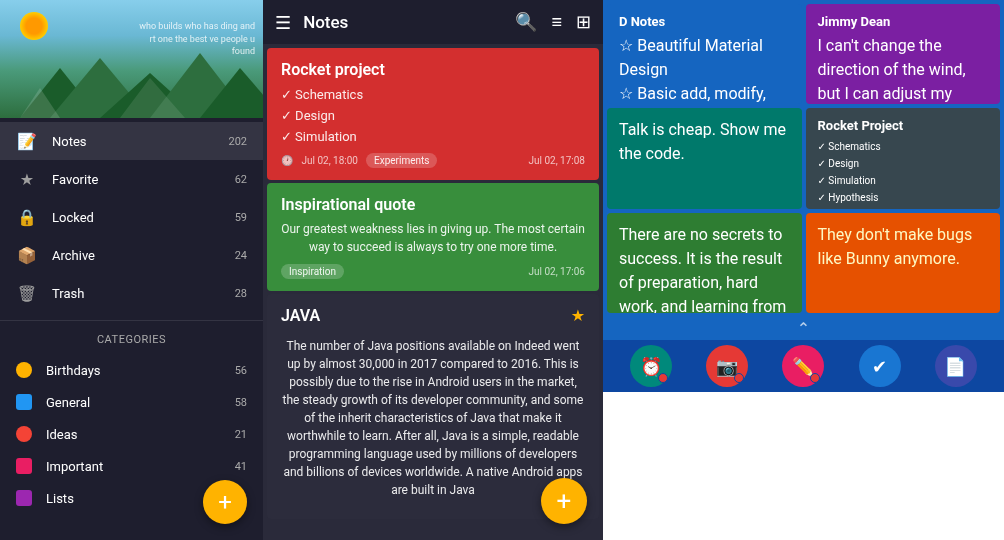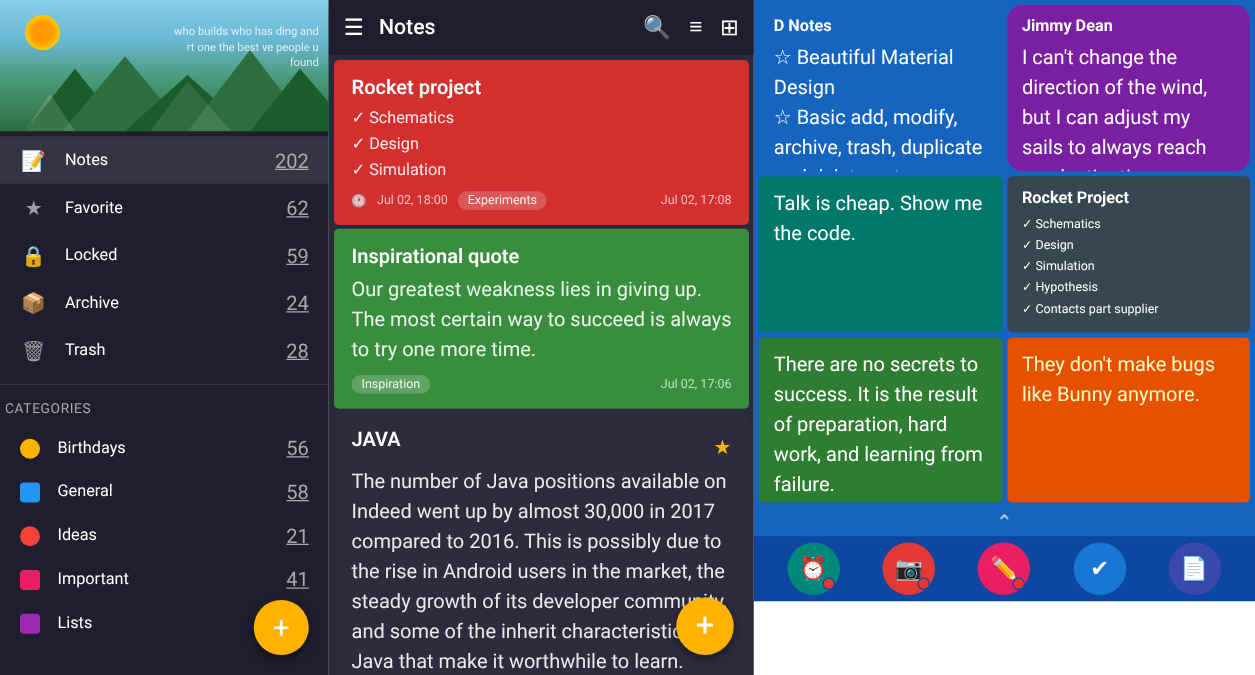--- a/index.html
+++ b/index.html
@@ -10,21 +10,21 @@
       width: 263px;
       height: 540px;
       background: #1e1e2e;
       display: flex;
       flex-direction: column;
       overflow: hidden;
       position: relative;
     }
     .left-hero {
       width: 100%;
-      height: 105px;
+      height: 118px;
       background: linear-gradient(180deg, #87ceeb 0%, #6ab8d4 30%, #4a9a7a 60%, #2d6e3e 100%);
       position: relative;
       overflow: hidden;
       flex-shrink: 0;
       padding-left: 20px;
     }
     .mountain-bg {
       position: absolute;
       bottom: 0;
       width: 100%;
@@ -66,33 +66,34 @@
       width: 22px;
       height: 22px;
       margin-right: 14px;
       display: flex;
       align-items: center;
       justify-content: center;
       font-size: 16px;
       flex-shrink: 0;
     }
     .nav-item .label { flex: 1; }
-    .nav-item .count { color: #aaa; font-size: 16px; text-decoration: underline; }
+    .nav-item .count { color: #aaa; font-size: 11px; }
     .nav-item .icon.yellow { color: #FFB300; }
     .nav-item .icon.star { color: #9E9E9E; }
     .nav-item .icon.lock { color: #9E9E9E; }
     .nav-item .icon.archive { color: #9E9E9E; }
     .nav-item .icon.trash { color: #9E9E9E; }
     .divider { height: 1px; background: rgba(255,255,255,0.1); margin: 4px 0; }
     .section-title {
       color: #aaa;
       font-size: 11px;
       padding: 8px 4px 4px;
       text-transform: uppercase;
       letter-spacing: 0.5px;
+      text-align: center;
     }
     .category-dot {
       width: 18px;
       height: 18px;
       border-radius: 3px;
       margin-right: 14px;
       flex-shrink: 0;
     }
     .fab-left {
       position: absolute;
@@ -165,23 +166,24 @@
     .note-card.green { background: #388E3C; }
     .note-card.dark { background: #2c2c3c; }
     .note-card .note-title {
       color: white;
       font-size: 16px;
       font-weight: 600;
       margin-bottom: 6px;
     }
     .note-card .note-body {
       color: rgba(255,255,255,0.9);
-      font-size: 16px;
+      font-size: 12px;
       line-height: 1.5;
       margin-bottom: 8px;
+      text-align: center;
     }
     .note-card .note-checklist {
       color: rgba(255,255,255,0.9);
       font-size: 13px;
       line-height: 1.6;
     }
     .note-card .note-footer {
       display: flex;
       align-items: center;
       justify-content: space-between;
@@ -216,42 +218,42 @@
       color: white;
       font-size: 26px;
       box-shadow: 0 3px 8px rgba(0,0,0,0.4);
       cursor: pointer;
       z-index: 10;
     }
 
     
     .right-panel {
       flex: 1;
-      height: 481px;
+      height: 392px;
       background: #1565C0;
       display: flex;
       flex-direction: column;
       overflow: hidden;
     }
     .right-grid {
       flex: 1;
       display: grid;
       grid-template-columns: 1fr 1fr;
       grid-template-rows: auto auto auto;
       gap: 4px;
       padding: 4px;
       overflow: hidden;
     }
     .widget-card {
       border-radius: 4px;
       padding: 10px 12px;
       overflow: hidden;
     }
     .widget-card.blue-dark { background: #1565C0; color: white; }
-    .widget-card.purple { background: #7B1FA2; color: white; border-radius: 12px; }
+    .widget-card.purple { background: #7B1FA2; color: white; }
     .widget-card.teal { background: #00796B; color: white; }
     .widget-card.gray-dark { background: #37474F; color: white; }
     .widget-card.green-dark { background: #2E7D32; color: white; }
     .widget-card.orange { background: #E65100; color: #fef9c3; }
     .widget-card .wcard-title {
       font-size: 13px;
       font-weight: 700;
       margin-bottom: 5px;
     }
     .widget-card .wcard-body {
@@ -422,21 +424,21 @@
         <div class="note-body">Our greatest weakness lies in giving up. The most certain way to succeed is always to try one more time.</div>
         <div class="note-footer">
           <div class="note-meta">
             <span class="tag-badge">Inspiration</span>
           </div>
           <span style="color:rgba(255,255,255,0.7);font-size:10px;">Jul 02, 17:06</span>
         </div>
       </div>
 
       <div class="note-card dark">
-        <div style="display:flex; justify-content:space-between; align-items:flex-end; margin-bottom:6px;">
+        <div style="display:flex; justify-content:space-between; align-items:flex-start; margin-bottom:6px;">
           <div class="note-title">JAVA</div>
           <span class="star-icon">★</span>
         </div>
         <div class="note-body">The number of Java positions available on Indeed went up by almost 30,000 in 2017 compared to 2016. This is possibly due to the rise in Android users in the market, the steady growth of its developer community, and some of the inherit characteristics of Java that make it worthwhile to learn. After all, Java is a simple, readable programming language used by millions of developers and billions of devices worldwide. A native Android apps are built in Java</div>
       </div>
     </div>
   </div>
   <div class="fab-btn">+</div>
 </div>
 

